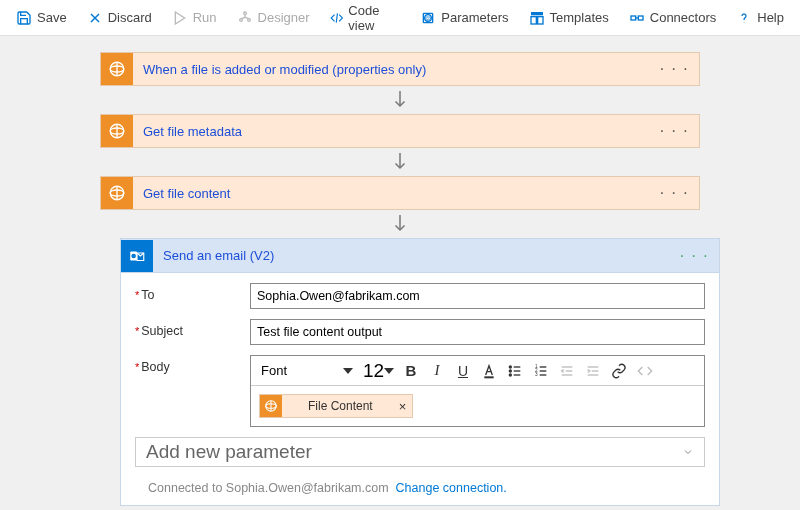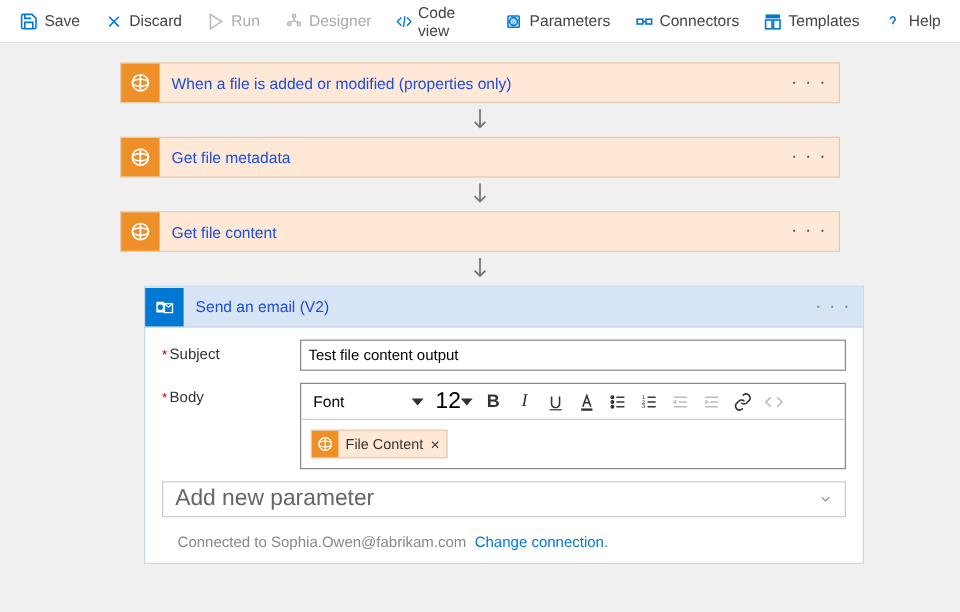--- a/index.html
+++ b/index.html
@@ -171,20 +171,21 @@
     min-height: 38px;
   }
   .token {
     display: inline-flex;
     align-items: center;
     background: #ffe9d6;
     border: 1px solid #e5c9af;
     height: 24px;
     font-size: 12px;
     color: #333;
+    gap: 20px;
   }
   .token-icon {
     width: 22px;
     height: 22px;
     background: #ef8f27;
     display: flex;
     align-items: center;
     justify-content: center;
     margin-right: 6px;
   }
@@ -261,34 +262,34 @@
   </div>
   <div class="toolbar-item">
     <svg viewBox="0 0 24 24" fill="none" stroke="#0078d4" stroke-width="2">
         <rect x="5" y="5" width="14" height="14" rx="1"></rect>
         <circle cx="12" cy="12" r="5" fill="none"></circle>
         <text x="12" y="15" font-size="9" text-anchor="middle" fill="#0078d4" stroke="none">@</text>
       </svg>
     <span>Parameters</span>
   </div>
   <div class="toolbar-item">
-    <svg viewBox="0 0 24 24" fill="none" stroke="#0078d4" stroke-width="2">
-        <rect x="3" y="9" width="7" height="6"></rect>
-        <rect x="14" y="9" width="7" height="6"></rect>
-        <line x1="10" y1="12" x2="14" y2="12"></line>
-      </svg>
-    <span>Connectors</span>
-  </div>
-  <div class="toolbar-item">
     <svg viewBox="0 0 24 24" fill="#0078d4">
         <rect x="3" y="3" width="18" height="5"></rect>
         <rect x="3" y="10" width="8" height="11" fill="none" stroke="#0078d4" stroke-width="2"></rect>
         <rect x="13" y="10" width="8" height="11" fill="none" stroke="#0078d4" stroke-width="2"></rect>
       </svg>
     <span>Templates</span>
+  </div>
+  <div class="toolbar-item">
+    <svg viewBox="0 0 24 24" fill="none" stroke="#0078d4" stroke-width="2">
+        <rect x="3" y="9" width="7" height="6"></rect>
+        <rect x="14" y="9" width="7" height="6"></rect>
+        <line x1="10" y1="12" x2="14" y2="12"></line>
+      </svg>
+    <span>Connectors</span>
   </div>
   <div class="toolbar-item">
     <svg viewBox="0 0 24 24" fill="none" stroke="#0078d4" stroke-width="2">
         <path d="M9 9a3 3 0 1 1 4.5 2.6C12.5 12.5 12 13 12 15"></path>
         <line x1="12" y1="18" x2="12" y2="18.5"></line>
       </svg>
     <span>Help</span>
   </div>
 </div>
 
@@ -359,20 +360,24 @@
             <circle cx="7.5" cy="12" r="3" fill="#0078d4"></circle>
             <path d="M12 8 L21 8 L21 18 L12 18 Z" fill="none" stroke="#fff" stroke-width="1.5"></path>
             <path d="M12 8 L16.5 12 L21 8" fill="none" stroke="#fff" stroke-width="1.5"></path>
           </svg>
       </div>
       <div class="step-title">Send an email (V2)</div>
       <div class="step-menu" style="color:#4a6">· · ·</div>
     </div>
 
     <div class="email-body">
+      <div class="form-row">
+        <div class="form-label"><span class="star">*</span><span>To</span></div>
+        <div class="form-field"><input class="text-input" value="Sophia.Owen@fabrikam.com" style=""></div>
+      </div>
       <div class="form-row">
         <div class="form-label"><span class="star">*</span><span>Subject</span></div>
         <div class="form-field"><input class="text-input" value="Test file content output" style=""></div>
       </div>
       <div class="form-row">
         <div class="form-label"><span class="star">*</span><span>Body</span></div>
         <div class="form-field">
           <div class="rte">
             <div class="rte-toolbar">
               <div class="font-select">

